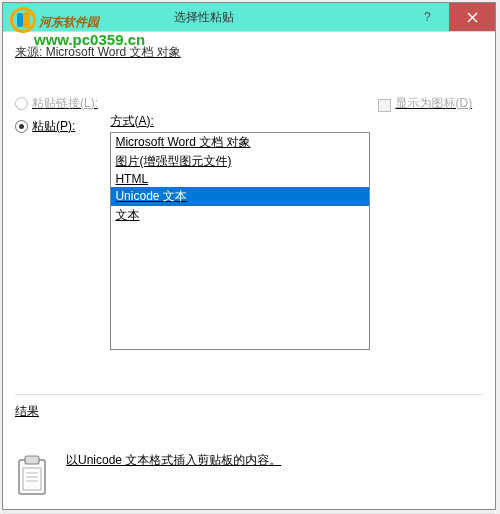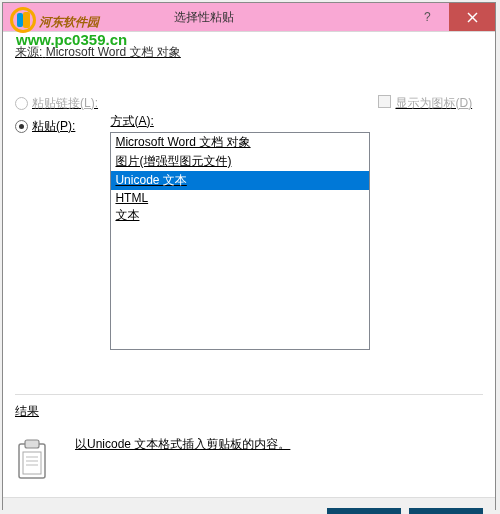--- a/index.html
+++ b/index.html
@@ -1,52 +1,52 @@
 <!DOCTYPE html>
 <html><head>
   <meta charset="utf-8">
   <style>
     * { margin: 0; padding: 0; box-sizing: border-box; font-family: "Microsoft YaHei", sans-serif; font-size: 12px; }
     body { width: 500px; height: 514px; background: #f0f0f0; position: relative; }
     .window { width: 494px; height: 508px; background: #fff; border: 1px solid #8a8a8a; position: absolute; top: 2px; left: 2px; display: flex; flex-direction: column; }
-    .titlebar { height: 30px; background: #f9a8d4; display: flex; align-items: center; border-bottom: 1px solid #d8d8d8; }
+    .titlebar { height: 30px; background: #5eead4; display: flex; align-items: center; border-bottom: 1px solid #d8d8d8; }
     .titlebar-title { flex: 1; text-align: center; color: #333; }
     .titlebar-btn { width: 44px; height: 28px; display: flex; align-items: center; justify-content: center; color: #555; }
     .titlebar-btn.close { background: #c75050; color: #fff; width: 46px; }
     .titlebar-btn.close svg { stroke: #fff; }
     .dialog-body { flex: 1; padding: 12px 12px; display: flex; flex-direction: column; text-decoration: underline; }
     .source-row { margin-bottom: 16px; color: #333; }
     .main-area { display: flex; gap: 8px; }
     .left-col { width: 92px; padding-top: 18px; }
     .radio-row { display: flex; align-items: center; margin-bottom: 6px; }
     .radio { width: 13px; height: 13px; border: 1px solid #707070; border-radius: 50%; margin-right: 4px; display: flex; align-items: center; justify-content: center; background: #fff; }
     .radio.selected::after { content: ""; width: 5px; height: 5px; background: #333; border-radius: 50%; }
     .radio.disabled { border-color: #bbb; }
     .mid-col { flex: 1; }
     .method-label { margin-bottom: 2px; margin-top: 36px; }
     .listbox { width: 260px; height: 218px; border: 1px solid #828790; background: #fff; overflow: auto; }
     .list-item { padding: 1px 4px; color: #000; cursor: default; }
     .list-item.selected { background: #0078d7; color: #fff; }
     .right-col { width: 110px; padding-top: 18px; }
-    .checkbox-row { display: flex; align-items: flex-start; }
+    .checkbox-row { display: flex; align-items: flex-end; }
     .checkbox { width: 13px; height: 13px; border: 1px solid #bbb; margin-right: 4px; background: #f4f4f4; }
     .checkbox-label { color: #aaa; }
     .divider { border-top: 1px solid #ddd; margin: 44px 0 8px 0; }
-    .result-section { display: flex; gap: 24px; padding: 4px 0 0 0; }
-    .result-label { margin-bottom: 8px; }
+    .result-section { display: flex; gap: 15px; padding: 4px 0 0 0; }
+    .result-label { margin-bottom: 24px; }
     .clipboard-icon { width: 36px; height: 44px; margin-top: 6px; }
     .result-text { padding-top: 4px; }
     .footer { display: flex; justify-content: flex-end; gap: 8px; padding: 10px 12px; border-top: 1px solid #ddd; background: #f0f0f0;}
     .btn { min-width: 74px; height: 24px; border: 6px solid #0c4a6e; background: #fde047; color: #333; display: flex; align-items: center; justify-content: center; }
     .watermark { position: absolute; top: 6px; left: 10px; z-index: 10; pointer-events: none; }
     .wm-line1 { font-size: 22px; font-weight: bold; color: #a16207; font-style: italic; }
     .wm-line1 .icon-circle { display: inline-block; width: 26px; height: 26px; border: 3px solid #f7a900; border-radius: 50%; vertical-align: middle; margin-right: 3px; position: relative; }
     .wm-line1 .icon-circle::before { content:""; position:absolute; left:4px; top:3px; width:6px; height:14px; background:#0099dd; border-radius:2px;}
     .wm-line1 .icon-circle::after { content:""; position:absolute; right:3px; top:2px; width:7px; height:16px; background:#f7a900; border-radius:2px;}
-    .wm-line2 { font-size: 15px; font-weight: bold; color: #1fae1f; margin-top: -2px; margin-left: 6px; }
+    .wm-line2 { font-size: 15px; font-weight: bold; color: #1fae1f; margin-top: -2px; margin-left: 24px; }
     .underline { text-decoration: underline; }
   </style>
 </head>
 <body>
 
 <div class="watermark">
   <div class="wm-line1"><span class="icon-circle"></span><span>河东软件园</span></div>
   <div class="wm-line2">www.pc0359.cn</div>
 </div>
 
@@ -82,22 +82,22 @@
           <span class="radio selected"></span>
           <span>粘贴(<span class="underline">P</span>):</span>
         </div>
       </div>
 
       <div class="mid-col">
         <div class="method-label">方式(<span class="underline">A</span>):</div>
         <div class="listbox">
           <div class="list-item">Microsoft Word 文档 对象</div>
           <div class="list-item">图片(增强型图元文件)</div>
+          <div class="list-item">HTML</div>
           <div class="list-item selected">Unicode 文本</div>
-          <div class="list-item">HTML</div>
           <div class="list-item">文本</div>
         </div>
       </div>
 
       <div class="right-col">
         <div class="checkbox-row">
           <span class="checkbox"></span>
           <span class="checkbox-label">显示为图标(<span class="underline">D</span>)</span>
         </div>
       </div>

